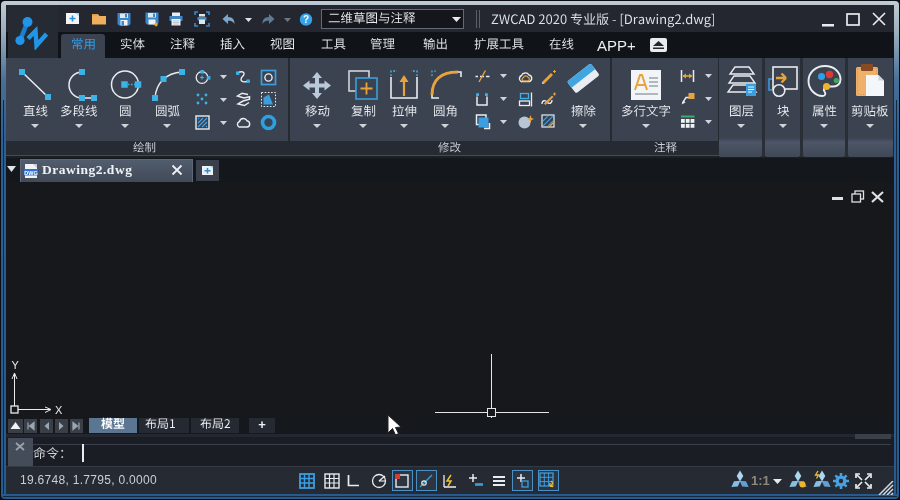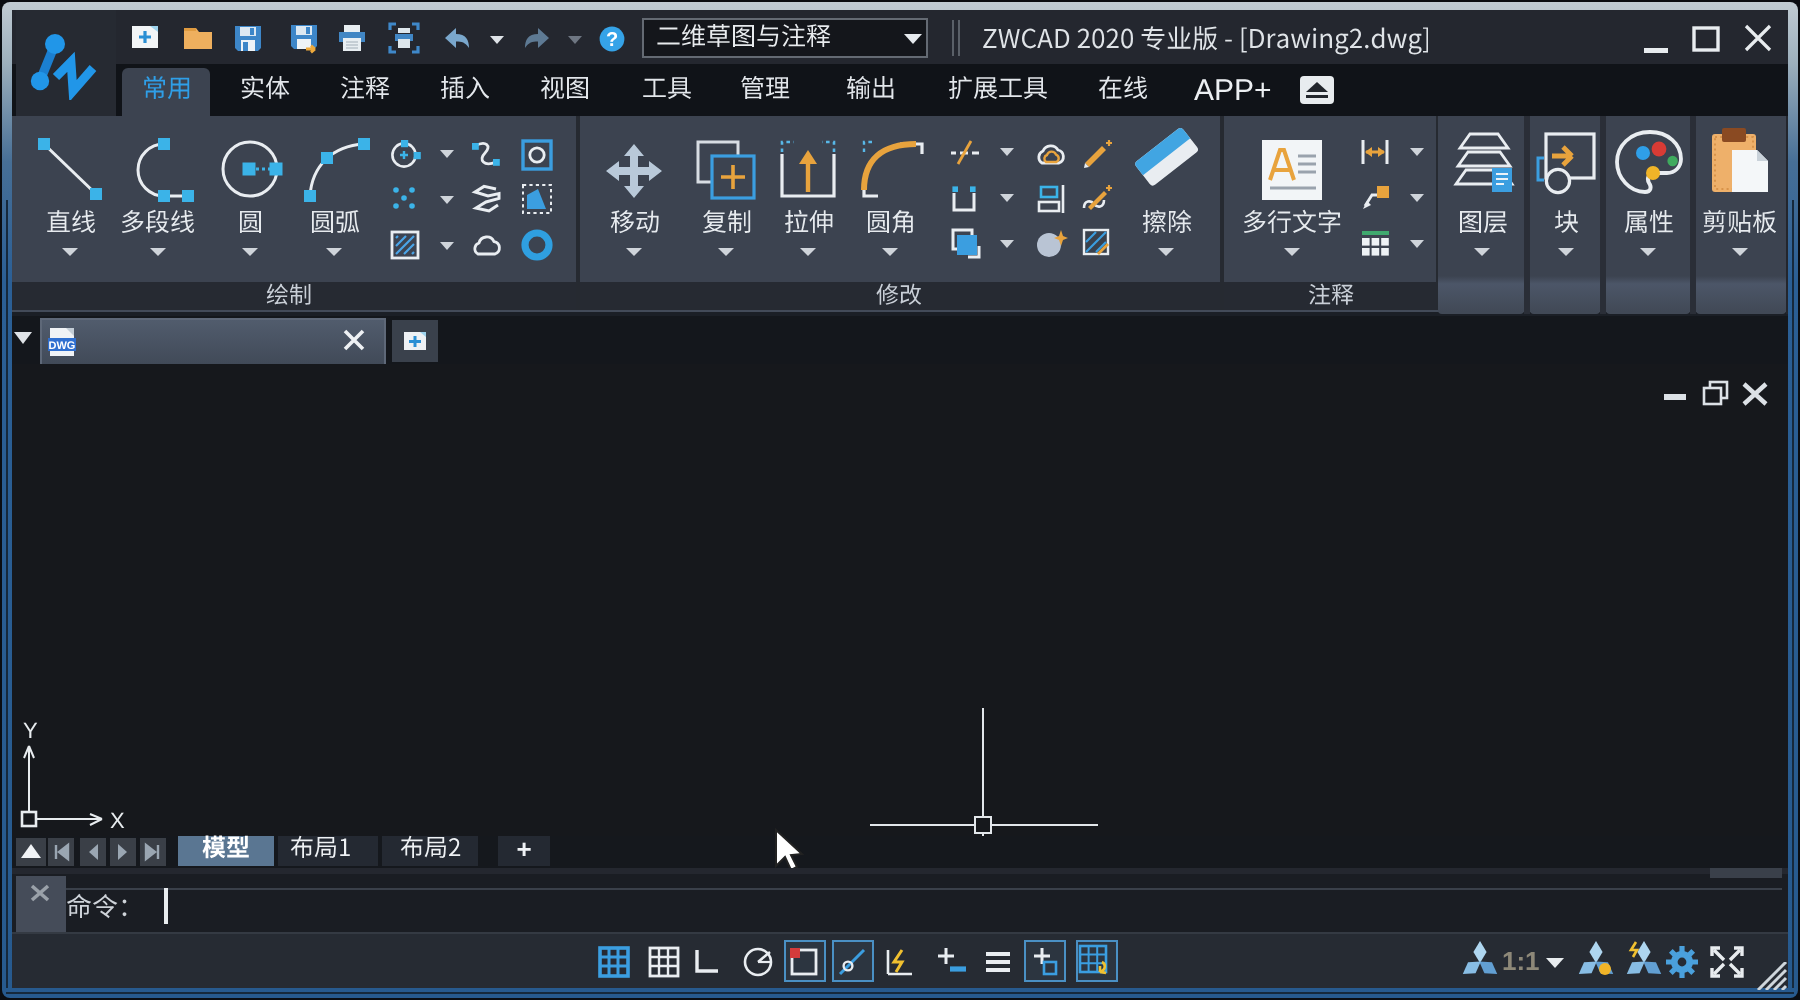--- a/index.html
+++ b/index.html
@@ -503,20 +503,21 @@
     <svg style="position:absolute;left:7px;top:165px" width="11" height="8" viewBox="0 0 11 8">
       <polygon points="0,1 9,1 4.5,7" fill="#dfe3e7"></polygon>
     </svg>
     <div style="position:absolute;left:20px;top:159px;width:173px;height:23px;background:linear-gradient(to bottom,#515c6d,#414a58);border:1px solid #5e6878;border-bottom:none;"></div>
     <svg style="position:absolute;left:24px;top:163px" width="15" height="16" viewBox="0 0 15 16">
       <rect x="1" y="1" width="12" height="14" fill="#f0f3f6"></rect>
       <path d="M9 1 L13 1 L13 5 Z" fill="#c3cdd6"></path>
       <rect x="0" y="6" width="14" height="6.5" fill="#2f6fd0"></rect>
       <text x="7" y="11.5" text-anchor="middle" font-size="5.5" font-weight="bold" fill="#fff" font-family="Liberation Sans">DWG</text>
     </svg>
+    <div style="position:absolute;left:42px;top:162px;width:130px;height:16px;font-family:'Liberation Serif',serif;font-weight:bold;font-size:13.5px;color:#f0f3f6;letter-spacing:0.5px;">Drawing2.dwg</div>
     <svg style="position:absolute;left:171px;top:164px" width="12" height="12" viewBox="0 0 12 12">
       <path d="M1.5 1.5 L10.5 10.5 M10.5 1.5 L1.5 10.5" stroke="#eef1f4" stroke-width="1.8"></path>
     </svg>
     <div style="position:absolute;left:196px;top:160px;width:23px;height:21px;background:#3a414c;"></div>
     <svg style="position:absolute;left:201px;top:164px" width="14" height="13" viewBox="0 0 14 13">
       <rect x="1" y="2" width="11" height="9" fill="#eef1f4"></rect>
       <path d="M9 2 L12 2 L12 4.5 Z" fill="#9fd4ee"></path>
       <path d="M6.5 4 V9.5 M3.5 6.8 H9.5" stroke="#2a8fd4" stroke-width="1.5"></path>
     </svg>
     <div style="position:absolute;left:6px;top:182px;width:888px;height:237px;background:#16181c;"></div>
@@ -599,20 +600,21 @@
     <div style="position:absolute;left:33px;top:444px;width:858px;height:1px;background:#3a404a;"></div>
     <svg style="position:absolute;left:33px;top:445.5px" width="39" height="17" viewBox="0 0 39 17">
       <g transform="translate(0,12)">
         <path d="M3.8 -7.5H9.0V-6.6H3.8ZM2.1 -5.5H5.6V-1.1H2.1V-1.9H4.7V-4.7H2.1ZM7.0 -5.5H10.8V-4.6H8.0V1.0H7.0ZM10.5 -5.5H11.4V-1.9Q11.4 -1.5 11.3 -1.2Q11.2 -1.0 10.9 -0.9Q10.7 -0.8 10.2 -0.8Q9.7 -0.7 9.0 -0.7Q8.9 -0.9 8.9 -1.2Q8.8 -1.5 8.7 -1.6Q9.2 -1.6 9.7 -1.6Q10.1 -1.6 10.2 -1.6Q10.4 -1.6 10.4 -1.7Q10.5 -1.7 10.5 -1.9ZM1.7 -5.5H2.6V0.0H1.7ZM6.6 -11.1 7.3 -10.5Q6.8 -9.8 6.1 -9.2Q5.4 -8.5 4.6 -7.9Q3.7 -7.3 2.8 -6.9Q1.9 -6.4 1.0 -6.1Q0.9 -6.3 0.8 -6.6Q0.6 -6.9 0.4 -7.0Q1.3 -7.3 2.2 -7.7Q3.1 -8.1 3.9 -8.6Q4.8 -9.2 5.4 -9.8Q6.1 -10.4 6.6 -11.1ZM7.0 -10.4Q7.4 -9.9 8.0 -9.4Q8.6 -8.9 9.4 -8.4Q10.1 -8.0 11.0 -7.6Q11.8 -7.3 12.6 -7.1Q12.5 -7.0 12.3 -6.8Q12.2 -6.7 12.1 -6.5Q11.9 -6.3 11.8 -6.2Q11.0 -6.4 10.2 -6.8Q9.4 -7.2 8.7 -7.7Q7.9 -8.2 7.3 -8.8Q6.6 -9.4 6.1 -10.0Z M17.0 -2.0 17.7 -2.7Q18.2 -2.3 18.8 -2.0Q19.4 -1.6 20.0 -1.2Q20.6 -0.8 21.1 -0.4Q21.6 -0.0 21.9 0.3L21.2 1.1Q20.9 0.8 20.4 0.4Q19.9 0.0 19.3 -0.4Q18.7 -0.8 18.1 -1.2Q17.5 -1.6 17.0 -2.0ZM15.2 -4.9H23.2V-4.0H15.2ZM18.2 -7.3 18.9 -7.8Q19.3 -7.5 19.7 -7.2Q20.0 -6.8 20.4 -6.5Q20.7 -6.1 20.9 -5.9L20.2 -5.2Q20.0 -5.5 19.7 -5.9Q19.3 -6.2 19.0 -6.6Q18.6 -7.0 18.2 -7.3ZM19.9 -10.4Q20.4 -9.8 21.1 -9.2Q21.7 -8.7 22.5 -8.1Q23.3 -7.6 24.1 -7.2Q24.9 -6.8 25.7 -6.5Q25.5 -6.4 25.4 -6.2Q25.3 -6.1 25.1 -5.9Q25.0 -5.7 24.9 -5.6Q24.2 -5.9 23.4 -6.4Q22.6 -6.9 21.8 -7.5Q21.0 -8.0 20.3 -8.7Q19.6 -9.3 19.1 -9.9ZM19.6 -11.0 20.5 -10.5Q19.8 -9.5 18.7 -8.6Q17.7 -7.7 16.5 -6.9Q15.4 -6.1 14.2 -5.6Q14.0 -5.7 13.9 -6.0Q13.7 -6.2 13.5 -6.4Q14.6 -6.9 15.8 -7.6Q17.0 -8.3 18.0 -9.2Q19.0 -10.0 19.6 -11.0ZM23.0 -4.9H23.2L23.4 -5.0L24.1 -4.5Q23.6 -4.0 22.9 -3.2Q22.2 -2.5 21.5 -1.8Q20.7 -1.1 20.0 -0.4L19.2 -0.9Q19.7 -1.4 20.2 -1.9Q20.8 -2.5 21.3 -3.0Q21.8 -3.5 22.3 -4.0Q22.7 -4.4 23.0 -4.8Z M29.2 -6.3Q28.9 -6.3 28.6 -6.6Q28.3 -6.8 28.3 -7.3Q28.3 -7.7 28.6 -8.0Q28.9 -8.3 29.2 -8.3Q29.6 -8.3 29.9 -8.0Q30.2 -7.7 30.2 -7.3Q30.2 -6.8 29.9 -6.6Q29.6 -6.3 29.2 -6.3ZM29.2 0.1Q28.9 0.1 28.6 -0.2Q28.3 -0.5 28.3 -0.9Q28.3 -1.4 28.6 -1.6Q28.9 -1.9 29.2 -1.9Q29.6 -1.9 29.9 -1.6Q30.2 -1.4 30.2 -0.9Q30.2 -0.5 29.9 -0.2Q29.6 0.1 29.2 0.1Z" fill="#ced3d9"></path>
       </g>
     </svg>
     <div style="position:absolute;left:82px;top:444px;width:1.5px;height:18px;background:#e8ecef;"></div>
     <div style="position:absolute;left:855px;top:434px;width:36px;height:5px;background:#3a404a;"></div>
     <div style="position:absolute;left:6px;top:466px;width:888px;height:1px;background:#343a43;"></div>
     <div style="position:absolute;left:6px;top:467px;width:888px;height:27px;background:#262b33;"></div>
+    <div style="position:absolute;left:20px;top:473px;width:200px;height:16px;font-size:12px;letter-spacing:0.3px;color:#c9ced4;">19.6748, 1.7795, 0.0000</div>
     <svg style="position:absolute;left:298px;top:472px" width="18" height="18" viewBox="0 0 18 18">
       <rect x="2" y="2" width="14" height="14" fill="none" stroke="#3b9ee0" stroke-width="1.8"></rect>
       <path d="M2 6.5 H16 M2 11 H16 M6.5 2 V16 M11 2 V16" stroke="#3b9ee0" stroke-width="1.5"></path>
     </svg>
     <svg style="position:absolute;left:323px;top:472px" width="18" height="18" viewBox="0 0 18 18">
       <rect x="2" y="2" width="14" height="14" fill="none" stroke="#e9edf1" stroke-width="1.4"></rect>
       <path d="M2 6.5 H16 M2 11 H16 M6.5 2 V16 M11 2 V16" stroke="#e9edf1" stroke-width="1.2"></path>
     </svg>
     <svg style="position:absolute;left:344px;top:472px" width="18" height="18" viewBox="0 0 18 18">
       <path d="M4.5 3 V13.5 H15" stroke="#e9edf1" stroke-width="1.7" fill="none"></path>

